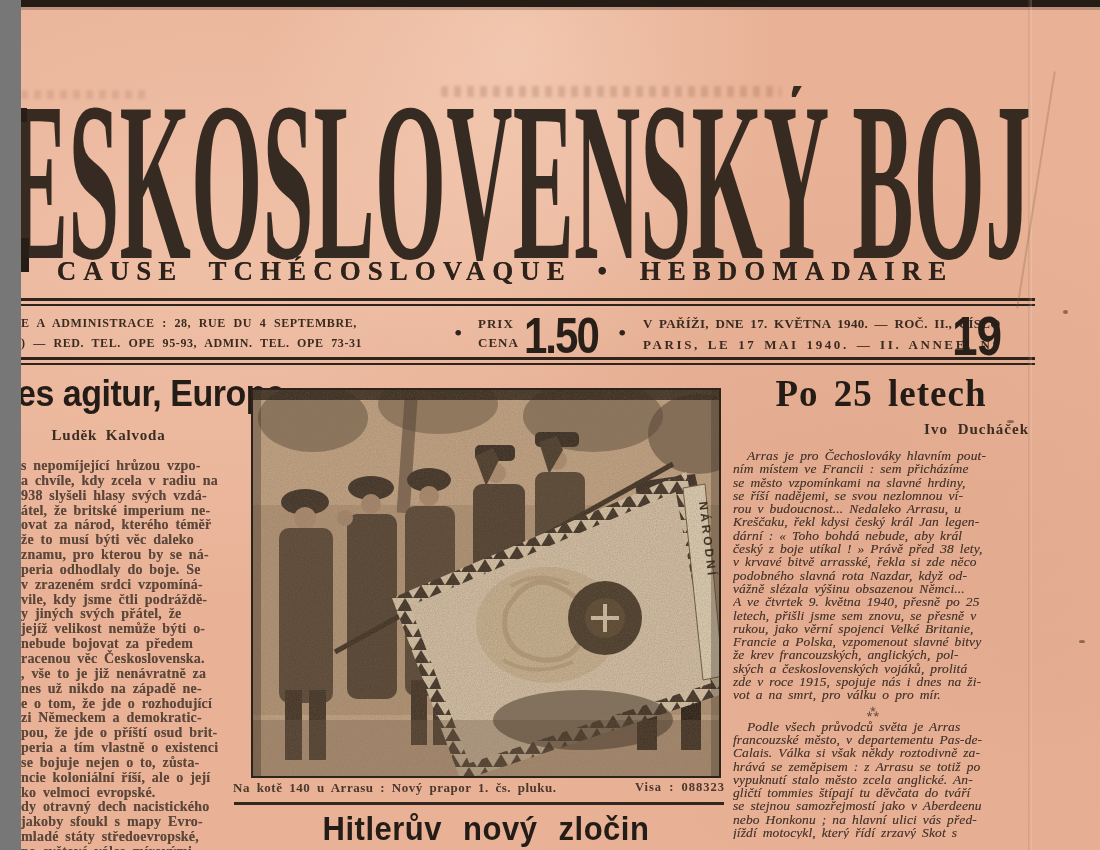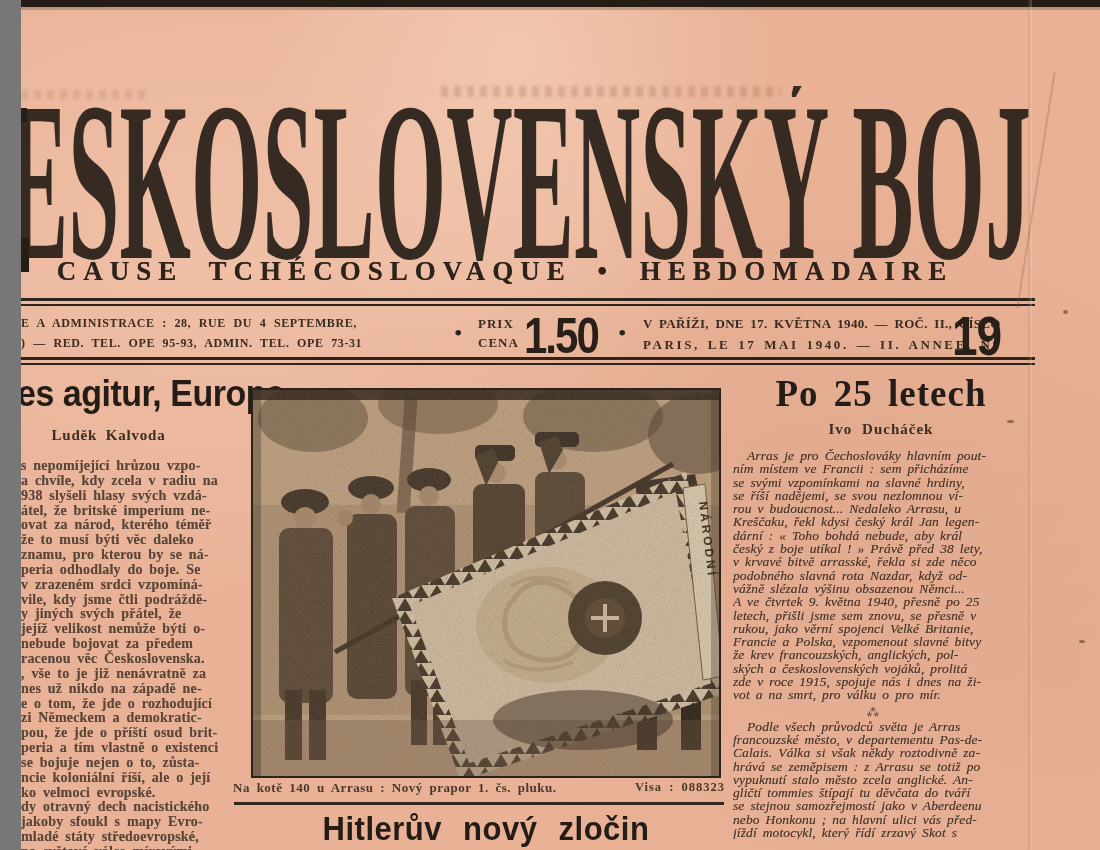--- a/index.html
+++ b/index.html
@@ -74,21 +74,21 @@
     justify-content:space-between;font-weight:700;font-size:13px;color:#4a382c;
     letter-spacing:.5px;word-spacing:3px;gap:40px;}
   .caption-row .visa{font-size:12.5px;letter-spacing:1px;}
   .bottom-headline{position:absolute;left:230px;top:810px;width:470px;text-align:center;
     font-family:"Liberation Sans",sans-serif;font-weight:700;font-size:31px;letter-spacing:.5px;
     word-spacing:12px;color:#241c16;transform:scaleY(1.06);transform-origin:top;}
   
   .right-col{position:absolute;left:712px;top:372px;width:296px;}
   .right-headline{text-align:center;font-weight:700;font-size:37px;letter-spacing:1px;
     word-spacing:5px;color:#241c16;}
-  .right-byline{margin-top:6px;text-align:center;font-weight:700;font-size:15px;
+  .right-byline{margin-top:6px;text-align:right;font-weight:700;font-size:15px;
     letter-spacing:1px;word-spacing:5px;color:#3c2d23;}
   .right-body{margin-top:11px;font-style:italic;font-size:13.5px;line-height:13.3px;
     color:#47362c;letter-spacing:.1px;word-spacing:2.5px;white-space:nowrap;overflow:hidden;width:300px;
     text-shadow:0 0 .6px rgba(71,54,44,.55);}
   .right-body .line:first-child{padding-left:14px;}
   .ornament{text-align:center;width:280px;font-size:11px;color:#5a453a;margin:1px 0 2px 0;}
   .line{height:inherit;}
 </style>
 </head>
 <body>
@@ -256,21 +256,21 @@
   </div>
   <div class="crule"></div>
   <div class="bottom-headline">Hitlerův nový zločin</div>
 
   <div class="right-col">
     <div class="right-headline">Po 25 letech</div>
     <div class="right-byline">Ivo Ducháček</div>
     <div class="right-body">
         <div class="line">Arras je pro Čechoslováky hlavním pout-</div>
         <div class="line">ním místem ve Francii : sem přicházíme</div>
-        <div class="line">se svými vzpomínkami na slavné hrdiny,</div>
+        <div class="line">se město vzpomínkami na slavné hrdiny,</div>
         <div class="line">se říší nadějemi, se svou nezlomnou ví-</div>
         <div class="line">rou v budoucnost...  Nedaleko Arrasu, u</div>
         <div class="line">Kreščaku, řekl kdysi český král Jan legen-</div>
         <div class="line">dární : « Toho bohdá nebude, aby král</div>
         <div class="line">český z boje utíkal ! » Právě před 38 lety,</div>
         <div class="line">v krvavé bitvě arrasské, řekla si zde něco</div>
         <div class="line">podobného slavná rota Nazdar, když od-</div>
         <div class="line">vážně slézala výšinu  obsazenou Němci...</div>
         <div class="line">A ve čtvrtek 9. května 1940, přesně po 25</div>
         <div class="line">letech, přišli jsme sem znovu, se přesně v</div>

